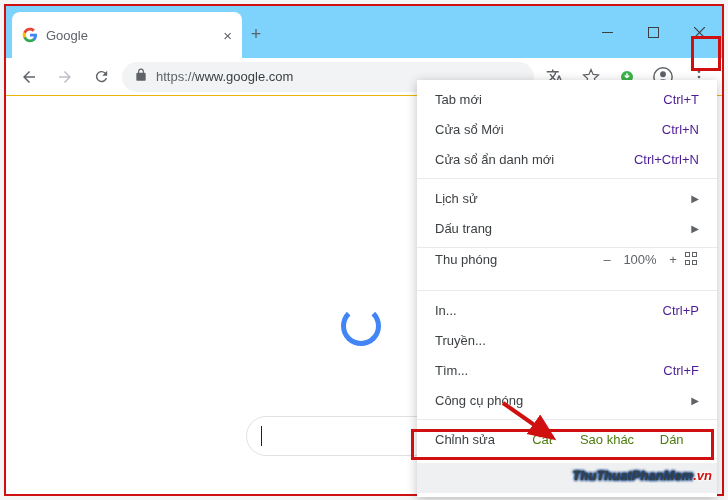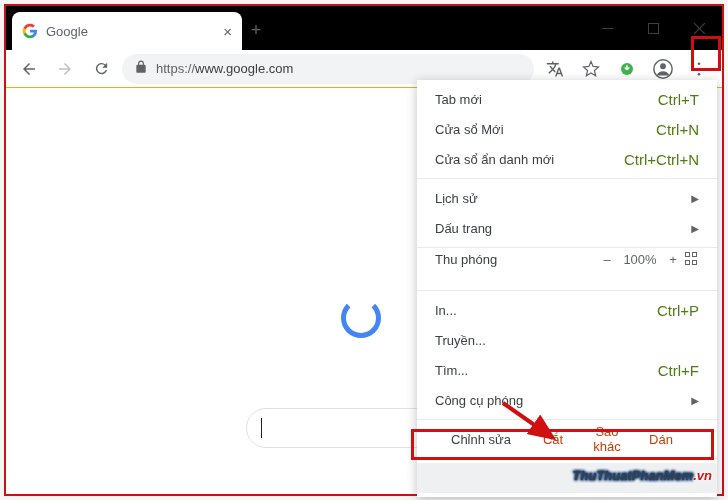--- a/index.html
+++ b/index.html
@@ -1,18 +1,18 @@
 <!DOCTYPE html>
 <html><head>
 <meta charset="utf-8">
 <style>
 *{box-sizing:border-box;margin:0;padding:0;font-family:"Segoe UI",Arial,sans-serif;font-size:13px;color:#3c4043}
 body{width:728px;height:500px;background:#f5f5f5;position:relative;overflow:hidden}
 .frame{position:absolute;left:4px;top:4px;right:4px;bottom:4px;border:2px solid #d01010;background:#fff;display:flex;flex-direction:column}
-.titlebar{height:44px;display:flex;align-items:stretch;background:#000000}
+.titlebar{height:52px;display:flex;align-items:stretch;background:#7dd3fc}
 .tab{margin-top:6px;margin-left:6px;width:230px;background:#fff;border-radius:8px 8px 0 0;display:flex;align-items:center;padding:0 10px;gap:8px}
 .favicon{width:16px;height:16px;position:relative}
 .favicon svg{width:16px;height:16px}
 .tab-title{flex:1;white-space:nowrap;overflow:hidden;text-overflow:ellipsis;color:#5f6368}
 .tab-x{color:#5f6368;font-size:15px;line-height:1}
 .newtab{width:28px;display:flex;align-items:center;justify-content:center;color:#5f6368;font-size:18px;margin-top:4px}
 .winctrl{margin-left:auto;display:flex}
 .winbtn{width:46px;display:flex;align-items:center;justify-content:center;color:#3c4043}
 .toolbar{height:38px;display:flex;align-items:center;padding:0 8px;gap:6px;background:#fff;border-bottom:1px solid #eab308}
 .navbtn{width:30px;height:30px;display:flex;align-items:center;justify-content:center;color:#5f6368;border-radius:50%}
@@ -22,29 +22,29 @@
 .omnibox .scheme{color:#5f6368}
 .icbtn{width:30px;height:30px;display:flex;align-items:center;justify-content:center;color:#5f6368}
 .content{flex:1;background:#fff;position:relative}
 .spinner{position:absolute;left:335px;top:210px;width:40px;height:40px;border:5px solid #4285f4;border-top-color:transparent;border-radius:50%}
 .searchbox{position:absolute;left:240px;top:320px;width:190px;height:40px;border:1px solid #dfe1e5;border-radius:22px;display:flex;align-items:center;padding-left:14px}
 .caret{width:1px;height:20px;background:#202124}
 .menu{position:absolute;right:11px;top:80px;width:300px;background:#fff;box-shadow:0 2px 10px rgba(0,0,0,.25);padding:4px 0;z-index:50}
 .mrow{height:30px;display:flex;align-items:center;padding:0 18px;justify-content:space-between}
 .mrow.hl{background:#eef0f1}
 .mlabel{color:#3c4043}
-.mshort{color:#4d7c0f;font-size:15px}
+.mshort{color:#4c1d95;font-size:13px}
 .msep{height:1px;background:#e8eaed;margin:4px 0}
 .tri{color:#5f6368;font-size:10px}
 .zoomrow{height:34px;display:flex;align-items:flex-start;padding:0 18px;gap:2px}
 .zoomrow .lbl{flex:1}
 .zbtn{width:20px;text-align:center;color:#5f6368}
-.editrow{height:30px;display:flex;align-items:center;padding:0 34px;gap:10px}
+.editrow{height:30px;display:flex;align-items:center;padding:0 18px;gap:10px}
 .editrow .lbl{flex:0 0 70px}
-.editrow .act{flex:1;text-align:center;color:#c2410c}
+.editrow .act{flex:1;text-align:center;color:#4d7c0f}
 .redbox{position:absolute;border:3px solid #d01010;pointer-events:none;z-index:80}
 .arrow{position:absolute;z-index:85;pointer-events:none}
 .watermark{position:absolute;right:16px;bottom:14px;font-size:23px;font-weight:700;font-style:italic;font-family:Georgia,serif;color:#fff;text-shadow:0 0 3px #0a3a7a,0 0 3px #0a3a7a,0 0 3px #0a3a7a,0 0 3px #0a3a7a;z-index:90}
 .watermark .r{color:#d01010;text-shadow:0 0 3px #fff,0 0 3px #fff,0 0 3px #fff}
 .fsicon{display:flex;gap:2px;flex-wrap:wrap;width:14px;height:14px}
 .fsc{width:5px;height:5px;border:1px solid #5f6368}
 </style>
 </head>
 <body>
 

